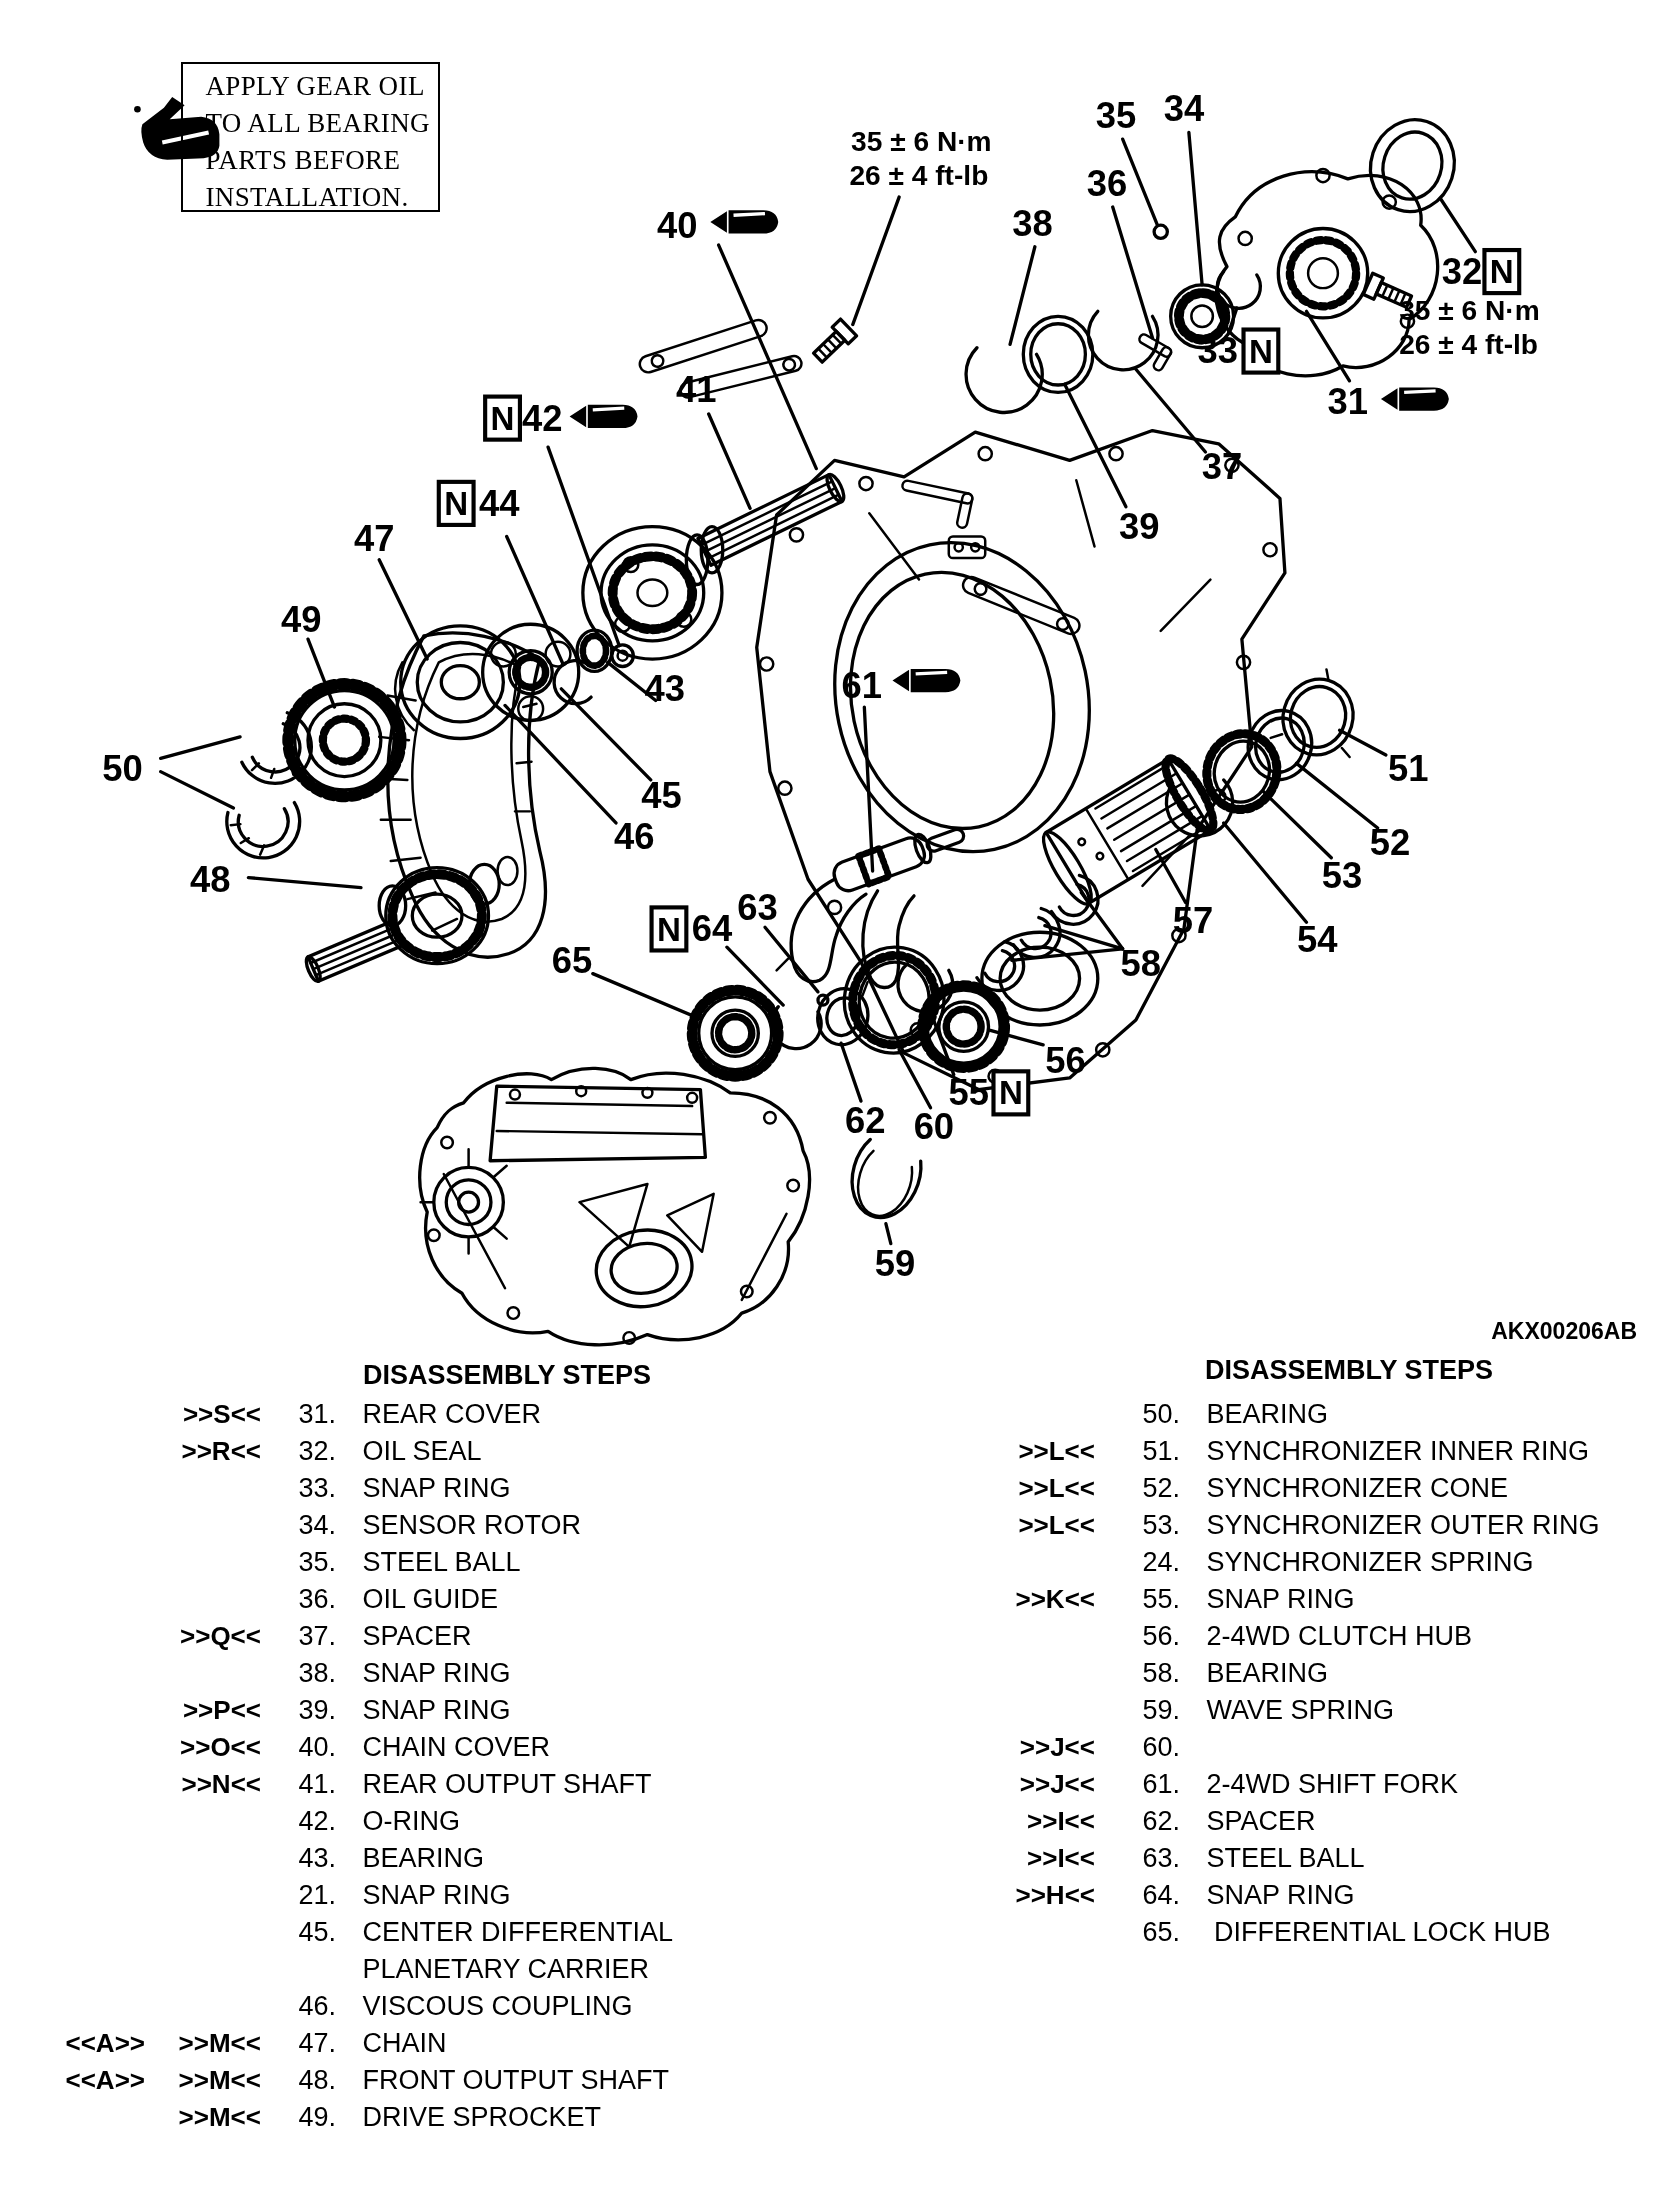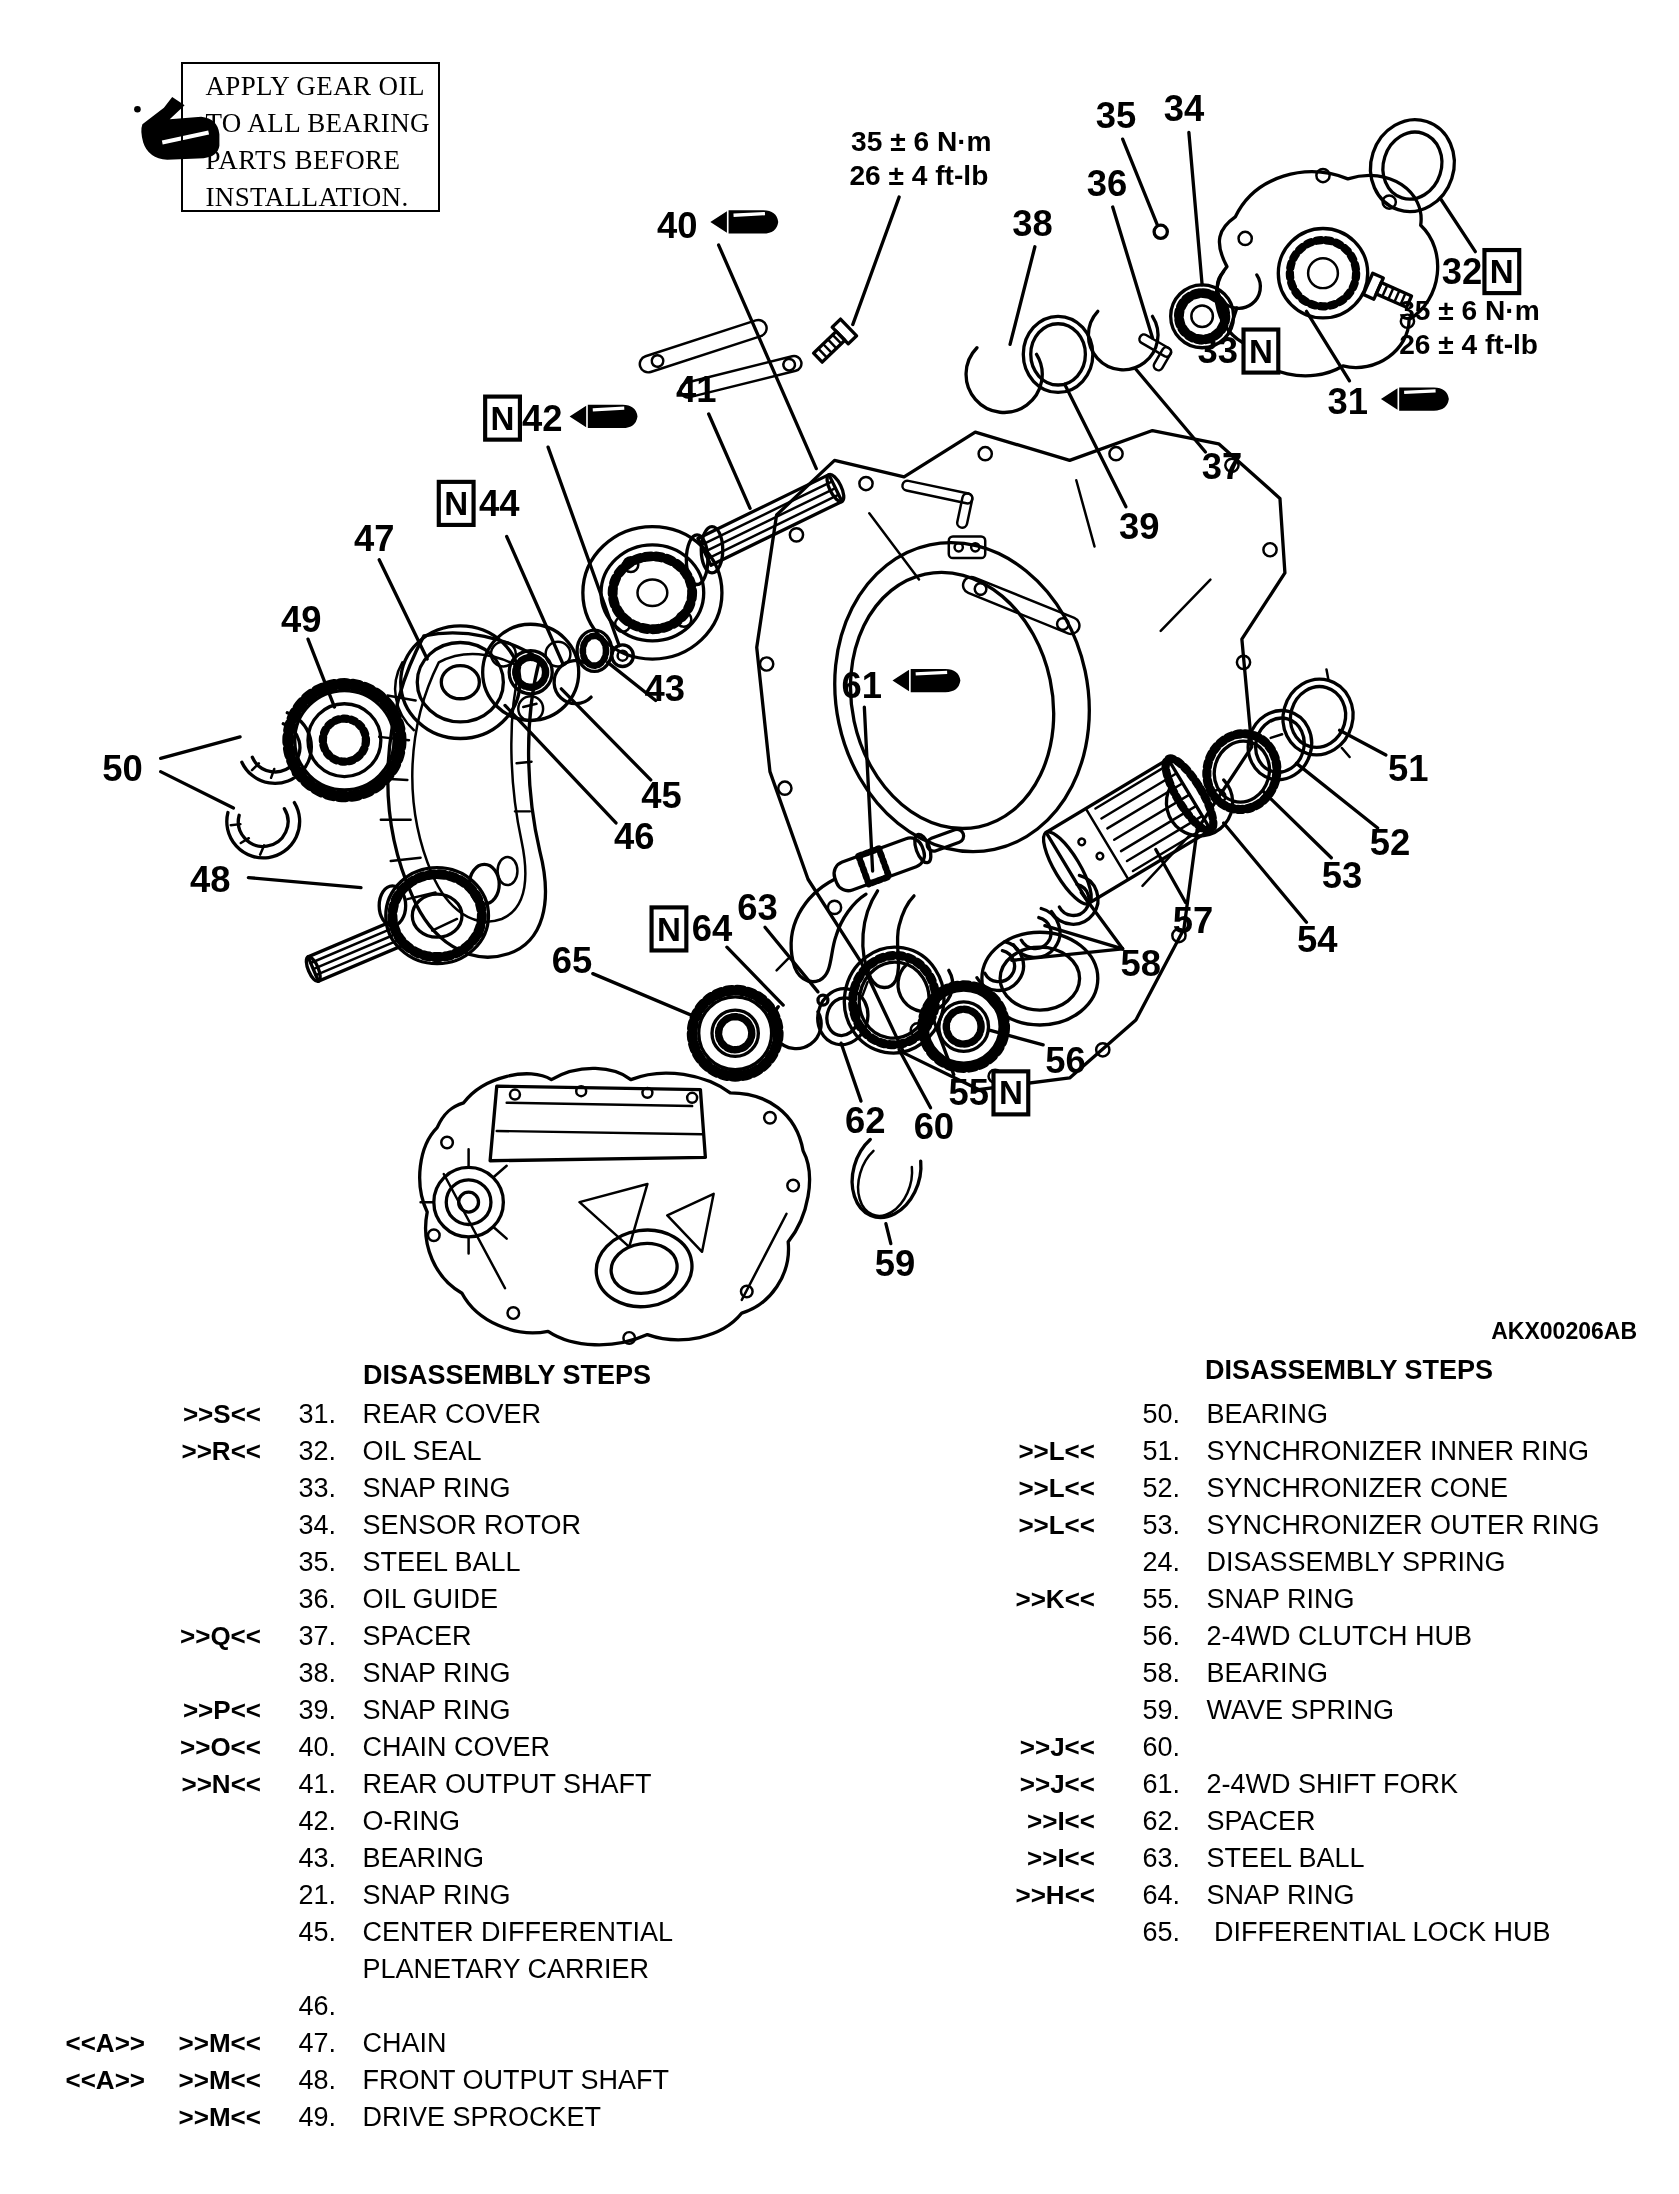--- a/index.html
+++ b/index.html
@@ -558,20 +558,21 @@
     <div class="lrow">
       <span class="ca"></span>
       <span class="cm"></span>
       <span class="cn"></span>
       <span class="ct">PLANETARY CARRIER</span>
     </div>
     <div class="lrow">
       <span class="ca"></span>
       <span class="cm"></span>
       <span class="cn">46.</span>
+      <span class="ct">VISCOUS COUPLING</span>
     </div>
     <div class="lrow">
       <span class="ca">&lt;&lt;A&gt;&gt;</span>
       <span class="cm">&gt;&gt;M&lt;&lt;</span>
       <span class="cn">47.</span>
       <span class="ct">CHAIN</span>
     </div>
     <div class="lrow">
       <span class="ca">&lt;&lt;A&gt;&gt;</span>
       <span class="cm">&gt;&gt;M&lt;&lt;</span>
@@ -602,21 +603,21 @@
       <span class="ct">SYNCHRONIZER CONE</span>
     </div>
     <div class="lrow">
       <span class="cm">&gt;&gt;L&lt;&lt;</span>
       <span class="cn">53.</span>
       <span class="ct">SYNCHRONIZER OUTER RING</span>
     </div>
     <div class="lrow">
       <span class="cm"></span>
       <span class="cn">24.</span>
-      <span class="ct">DISASSEMBLY SPRING</span>
+      <span class="ct">SYNCHRONIZER SPRING</span>
     </div>
     <div class="lrow">
       <span class="cm">&gt;&gt;K&lt;&lt;</span>
       <span class="cn">55.</span>
       <span class="ct">SNAP RING</span>
     </div>
     <div class="lrow">
       <span class="cm"></span>
       <span class="cn">56.</span>
       <span class="ct">2-4WD CLUTCH HUB</span>

